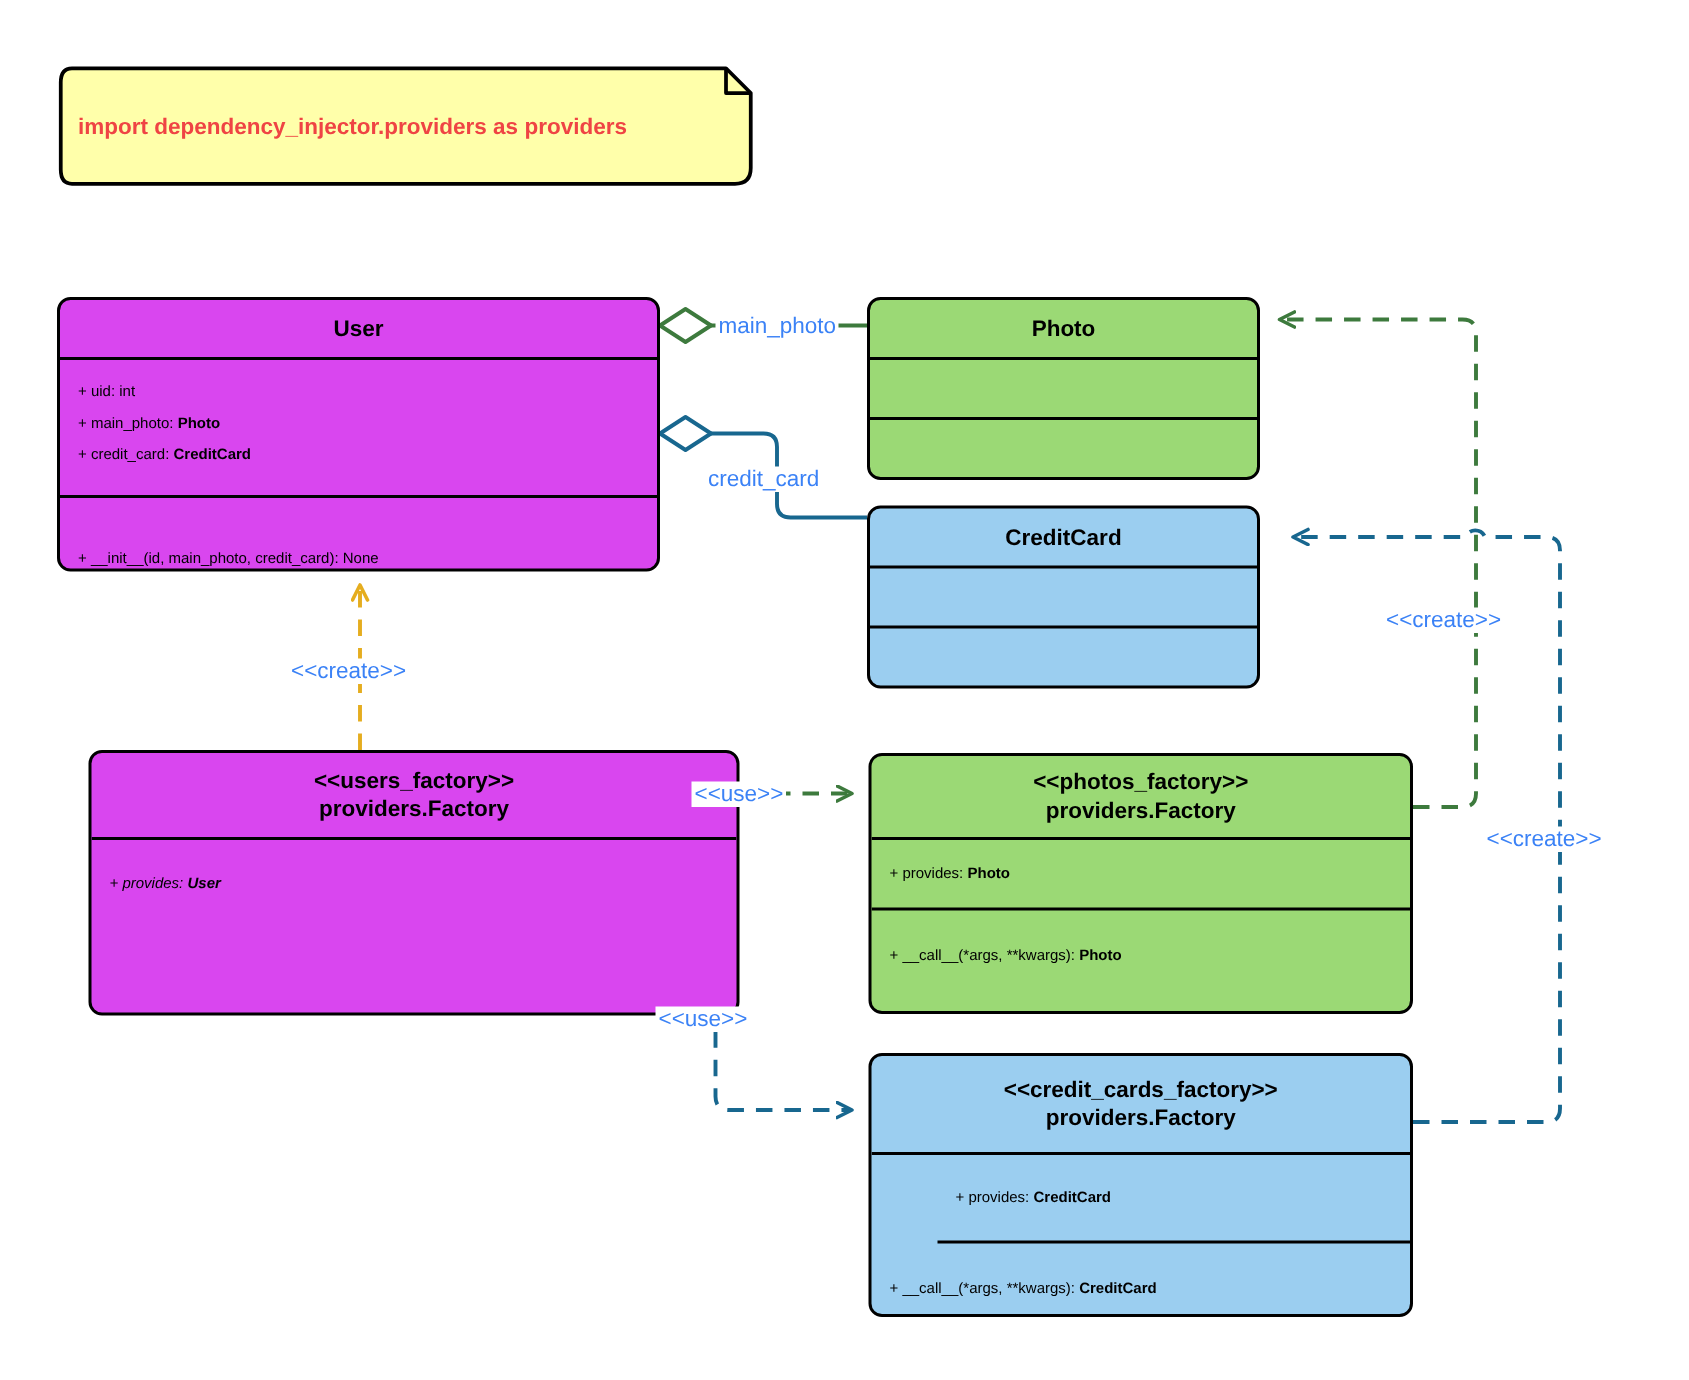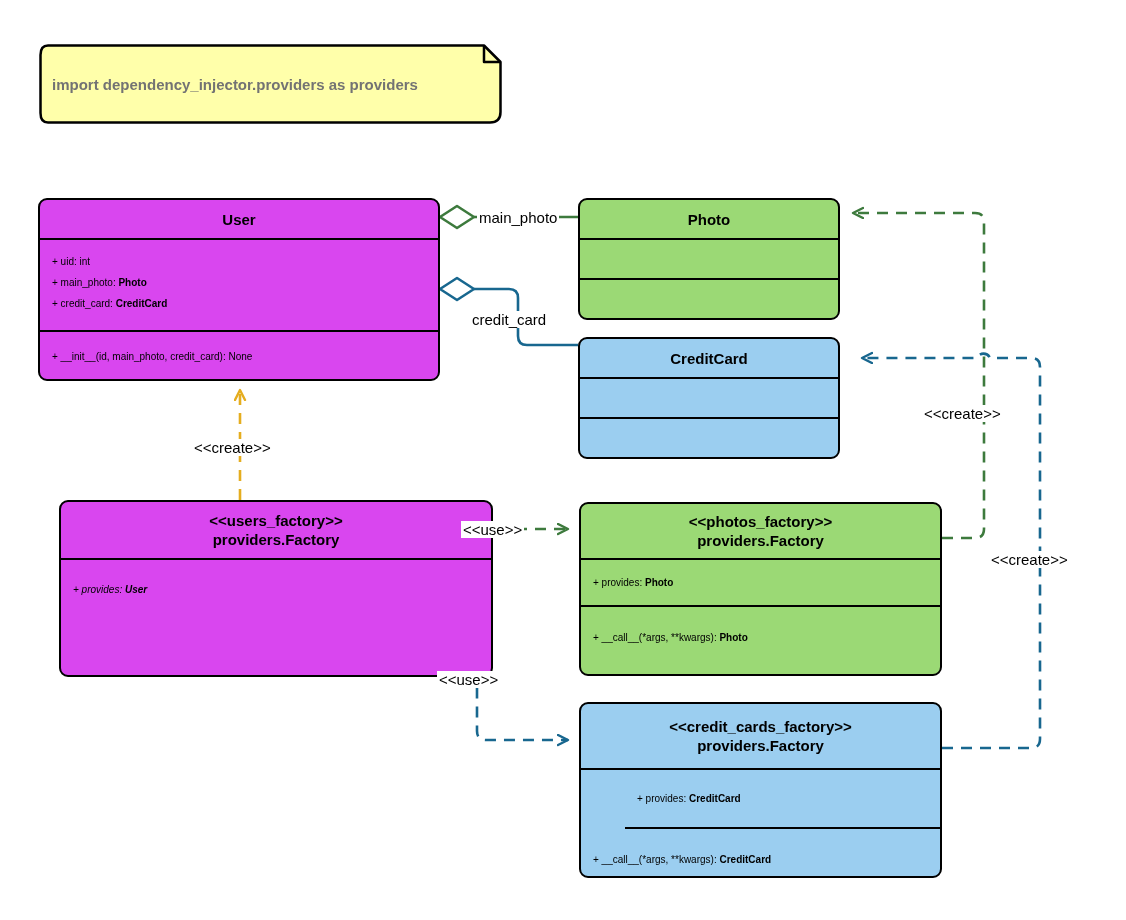--- a/index.html
+++ b/index.html
@@ -68,28 +68,28 @@
 
   
   .uml-note {
     position: absolute;
     box-sizing: border-box;
     display: flex;
     align-items: center;
     padding-left: 14px;
     font-weight: bold;
     font-size: 15px;
-    color: #737373;
+    color: #ef4444;
   }
 
   
   .edge-label {
     position: absolute;
     font-size: 15px;
-    color: #000000;
+    color: #3b82f6;
     background: #ffffff;
     white-space: nowrap;
     line-height: 17px;
     padding: 0 2px;
   }
 </style>
 </head>
 <body>
 
 <div id="canvas">
@@ -156,21 +156,21 @@
       <div class="uml-row">
         + uid: int
       </div>
       <div class="uml-row">
         + main_photo: <b>Photo</b>
       </div>
       <div class="uml-row">
         + credit_card: <b>CreditCard</b>
       </div>
     </div>
-    <div class="compartment" style="height:48px;">
+    <div class="compartment" style="height:48px;margin-top:16px;">
       <div class="uml-row">
         + __init__(id, main_photo, credit_card): None
       </div>
     </div>
   </div>
 
   <div class="uml-box fill-green" style="left:578px; top:198px; width:262px; height:122px;">
     <div class="compartment" style="height:40px;">
       <div class="uml-title">Photo</div>
     </div>

